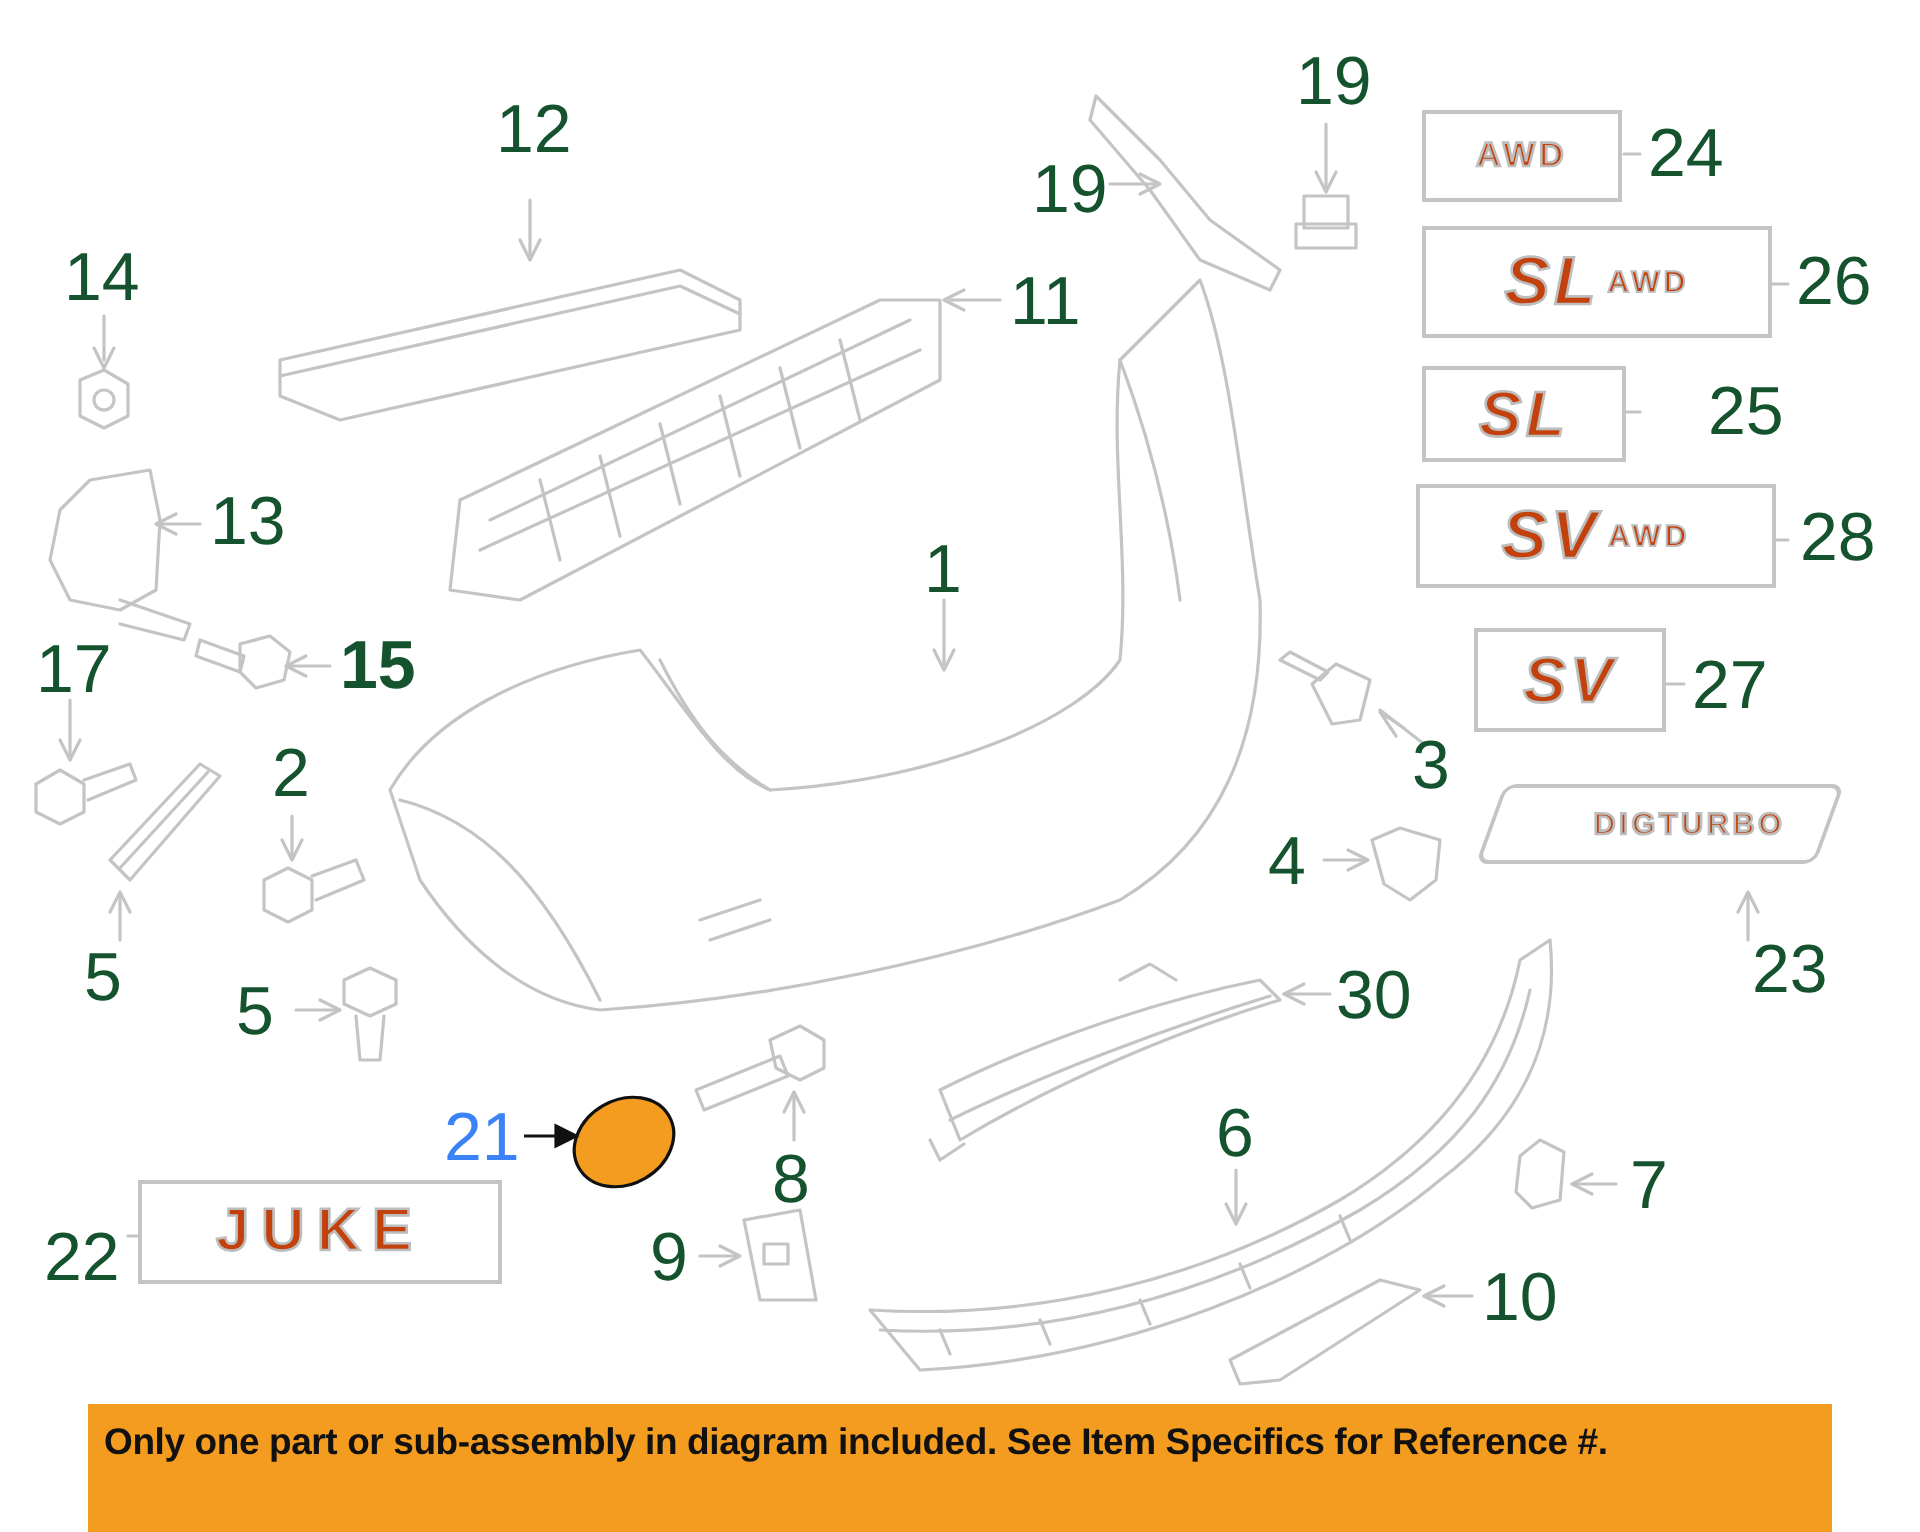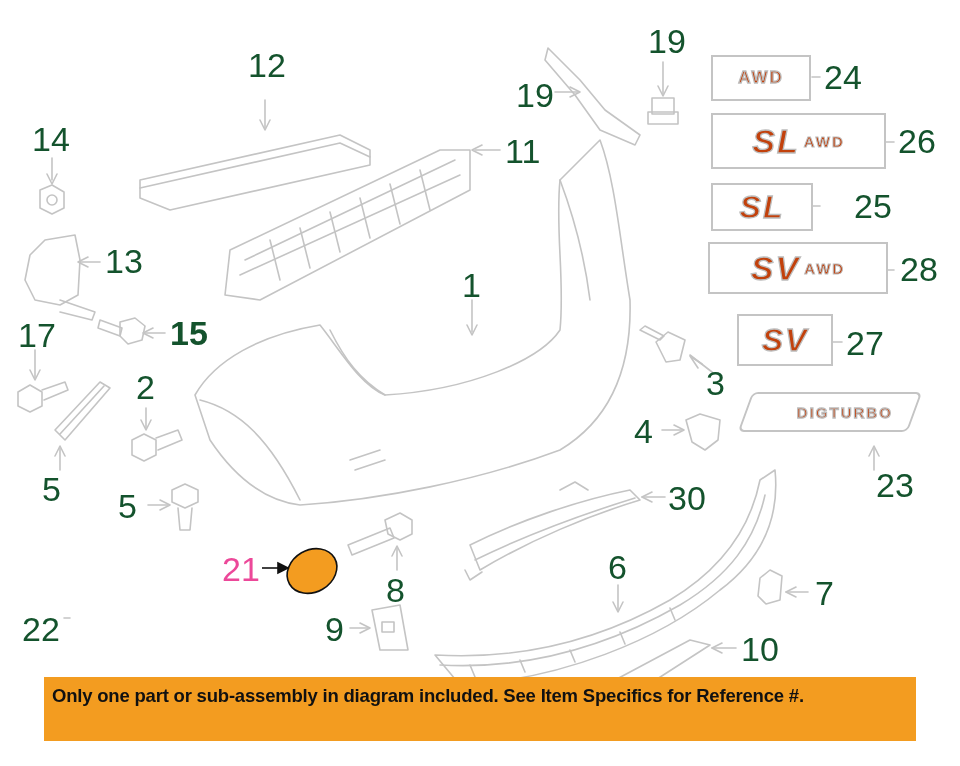--- a/index.html
+++ b/index.html
@@ -1,23 +1,23 @@
 <!DOCTYPE html>
 <html><head>
 <meta charset="utf-8">
 <style>
   html, body { margin:0; padding:0; background:#ffffff; }
   body { width:960px; height:766px; position:relative; overflow:hidden; font-family:"Liberation Sans", sans-serif; }
   #diagram { position:absolute; left:0; top:0; width:960px; height:766px; }
   .callout { position:absolute; font-family:"Liberation Sans", sans-serif; font-size:34px; color:#14532d; line-height:1; white-space:nowrap; }
-  .callout.active { color:#ec4899; }
+  .callout.active { color:#3b82f6; }
   .badge { position:absolute; border:2px solid #c4c4c4; background:#fff; display:flex; align-items:center; justify-content:center; box-sizing:border-box; }
   .badge-text { font-family:"Liberation Sans", sans-serif; font-weight:700; color:#c2410c; -webkit-text-stroke:1.3px #bdbdbd; letter-spacing:2px; }
   .badge-small { font-size:15px; margin-left:4px; -webkit-text-stroke:1px #bdbdbd; }
-  #banner { position:absolute; left:44px; top:677px; width:872px; height:64px; background:#f39c20; box-sizing:border-box; padding:6px 8px; }
+  #banner { position:absolute; left:44px; top:702px; width:872px; height:64px; background:#f39c20; box-sizing:border-box; padding:6px 8px; }
   #banner .line { font-family:"Liberation Sans", sans-serif; font-weight:700; font-size:18.5px; color:#111; line-height:26px; white-space:nowrap; letter-spacing:-0.2px; }
 </style>
 </head>
 <body>
 
 <div id="diagram">
   <svg width="960" height="766" viewBox="0 0 960 766" style="position:absolute;left:0;top:0">
     <g fill="none" stroke="#c4c4c4" stroke-width="1.6" stroke-linejoin="round" stroke-linecap="round">
 
       <g>
@@ -194,20 +194,23 @@
   </div>
   <div class="badge" style="left:708px;top:242px;width:180px;height:52px;">
     <span class="badge-text" style="font-size:34px;font-style:italic">SV</span>
     <span class="badge-text badge-small">AWD</span>
   </div>
   <div class="badge" style="left:737px;top:314px;width:96px;height:52px;">
     <span class="badge-text" style="font-size:32px;font-style:italic">SV</span>
   </div>
   <div class="badge" style="left:745px;top:392px;width:170px;height:40px;transform:skewX(-20deg);border-radius:6px;">
     <span class="badge-text" style="font-size:15px;transform:skewX(20deg);margin-left:30px;">DIGTURBO</span>
+  </div>
+  <div class="badge" style="left:69px;top:590px;width:182px;height:52px;">
+    <span class="badge-text" style="font-size:30px;letter-spacing:6px;">JUKE</span>
   </div>
 
   <span class="callout" style="left:462px;top:268px;">1</span>
   <span class="callout" style="left:136px;top:370px;">2</span>
   <span class="callout" style="left:706px;top:366px;">3</span>
   <span class="callout" style="left:634px;top:414px;">4</span>
   <span class="callout" style="left:118px;top:489px;">5</span>
   <span class="callout" style="left:608px;top:550px;">6</span>
   <span class="callout" style="left:815px;top:576px;">7</span>
   <span class="callout" style="left:386px;top:573px;">8</span>

